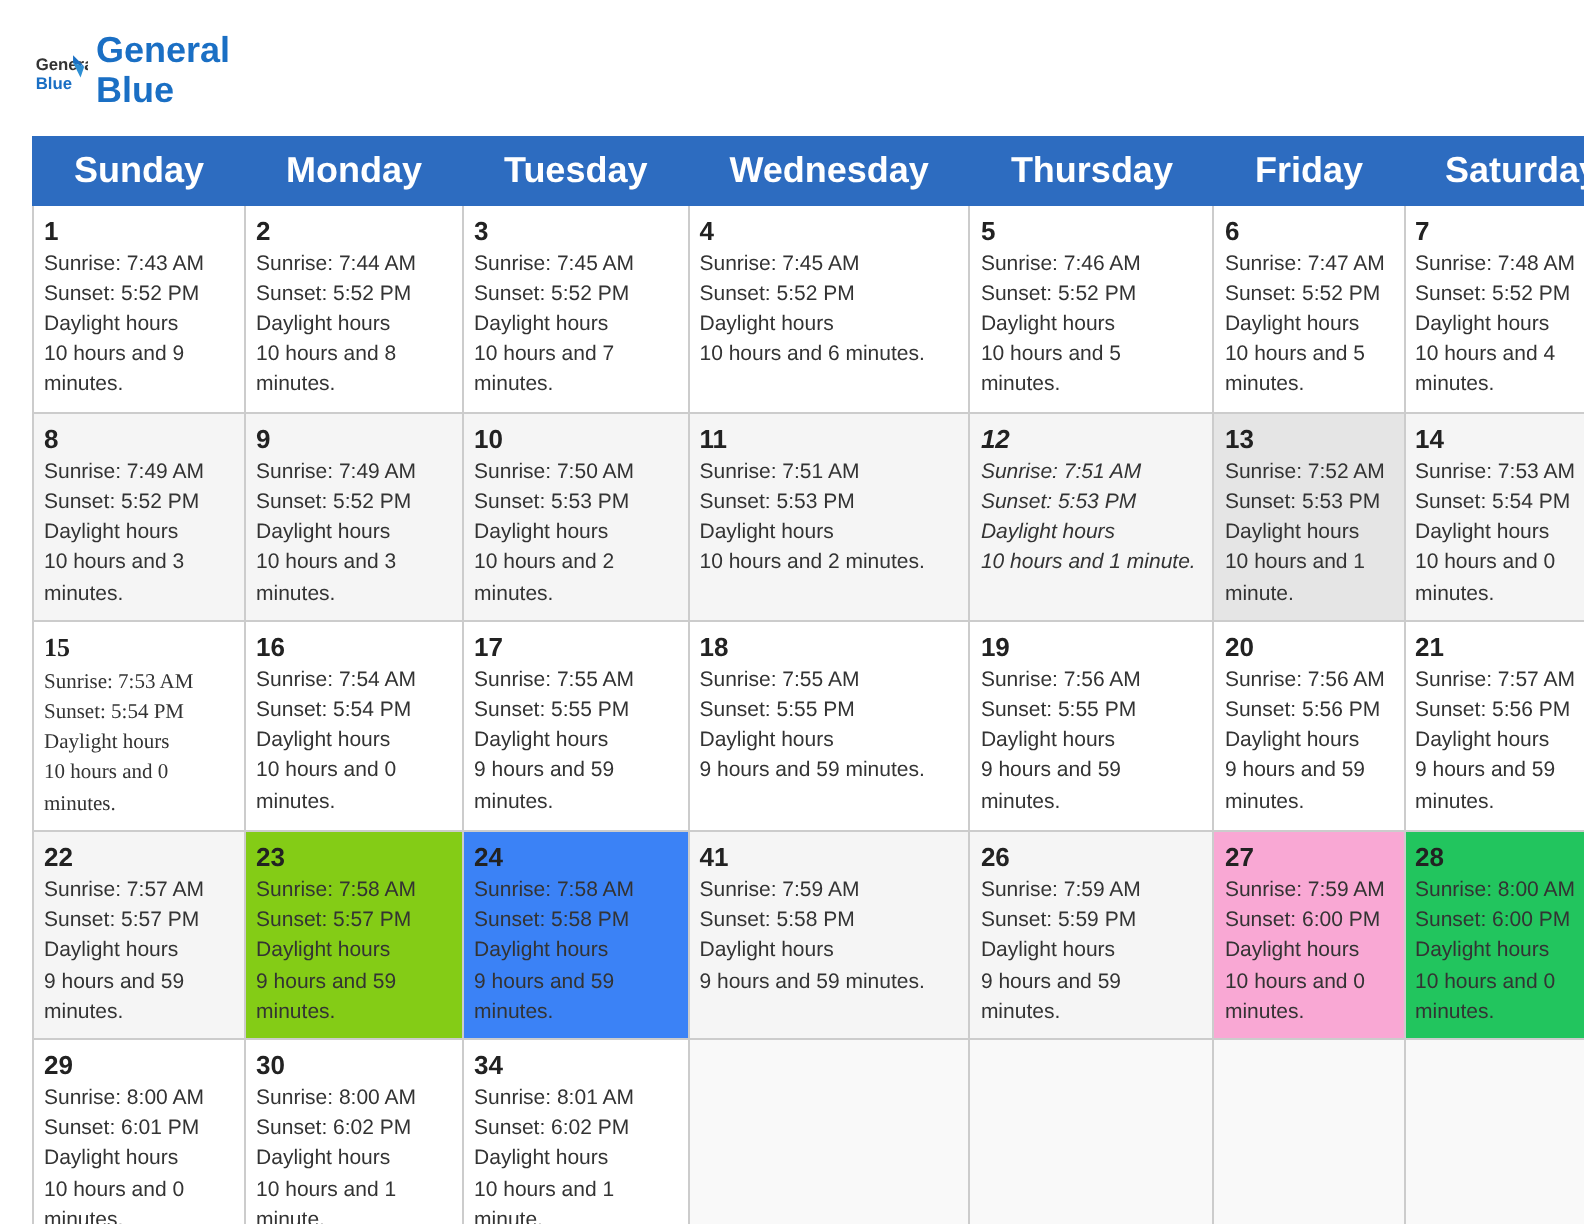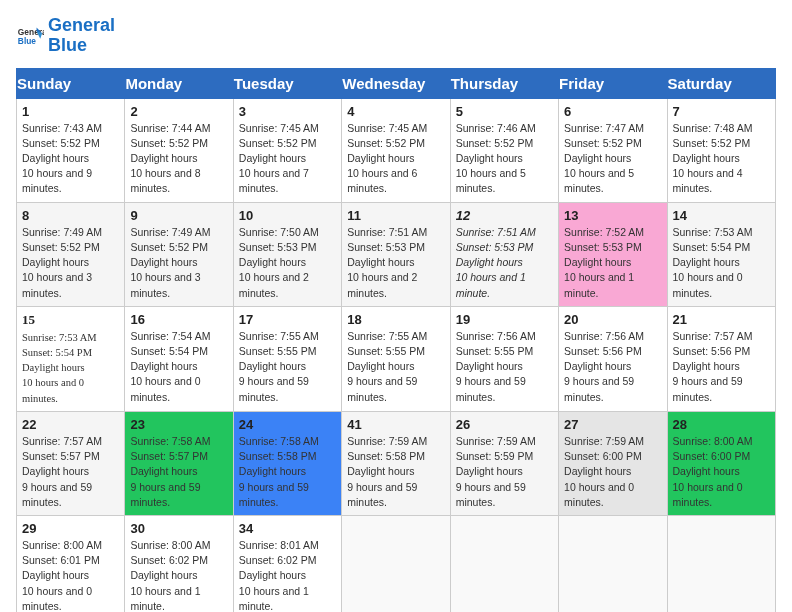--- a/index.html
+++ b/index.html
@@ -48,22 +48,22 @@
     }
     .calendar {
       width: 100%;
       border-collapse: collapse;
       font-size: 11px;
     }
     .calendar th {
       background-color: #2d6cc0;
       color: #fff;
       text-align: left;
-      padding: 6px 0;
-      font-size: 15px;
+      padding: 6px 20px;
+      font-size: 18px;
       font-weight: bold;
       border: 1px solid #2d6cc0;
     }
     .calendar td {
       vertical-align: top;
       border: 1px solid #ccc;
       padding: 5px 5px;
       width: 108px;
       min-height: 80px;
       background: #fff;
@@ -230,21 +230,21 @@
       </td>
         <td style="background: rgb(245, 245, 245); font-style: italic;">
         <span class="day-number">12</span>
         <div class="day-info">
           Sunrise: 7:51 AM<br>
           Sunset: 5:53 PM<br>
           Daylight hours<br>
           10 hours and 1 minute.
         </div>
       </td>
-        <td style="background: #f9a8d4; margin-left: 40px;">
+        <td style="background: #e5e5e5; margin-left: 40px;">
         <span class="day-number">13</span>
         <div class="day-info">
           Sunrise: 7:52 AM<br>
           Sunset: 5:53 PM<br>
           Daylight hours<br>
           10 hours and 1 minute.
         </div>
       </td>
         <td style="background: rgb(245, 245, 245);">
         <span class="day-number">14</span>
@@ -324,21 +324,21 @@
       <tr>
         <td style="background: rgb(245, 245, 245);">
         <span class="day-number">22</span>
         <div class="day-info">
           Sunrise: 7:57 AM<br>
           Sunset: 5:57 PM<br>
           Daylight hours<br>
           9 hours and 59 minutes.
         </div>
       </td>
-        <td style="background: #22c55e;">
+        <td style="background: #84cc16;">
         <span class="day-number">23</span>
         <div class="day-info">
           Sunrise: 7:58 AM<br>
           Sunset: 5:57 PM<br>
           Daylight hours<br>
           9 hours and 59 minutes.
         </div>
       </td>
         <td style="background: #3b82f6;">
         <span class="day-number">24</span>
@@ -360,21 +360,21 @@
       </td>
         <td style="background: rgb(245, 245, 245);">
         <span class="day-number">26</span>
         <div class="day-info">
           Sunrise: 7:59 AM<br>
           Sunset: 5:59 PM<br>
           Daylight hours<br>
           9 hours and 59 minutes.
         </div>
       </td>
-        <td style="background: #e5e5e5;">
+        <td style="background: #f9a8d4;">
         <span class="day-number">27</span>
         <div class="day-info">
           Sunrise: 7:59 AM<br>
           Sunset: 6:00 PM<br>
           Daylight hours<br>
           10 hours and 0 minutes.
         </div>
       </td>
         <td style="background: #22c55e;">
         <span class="day-number">28</span>

